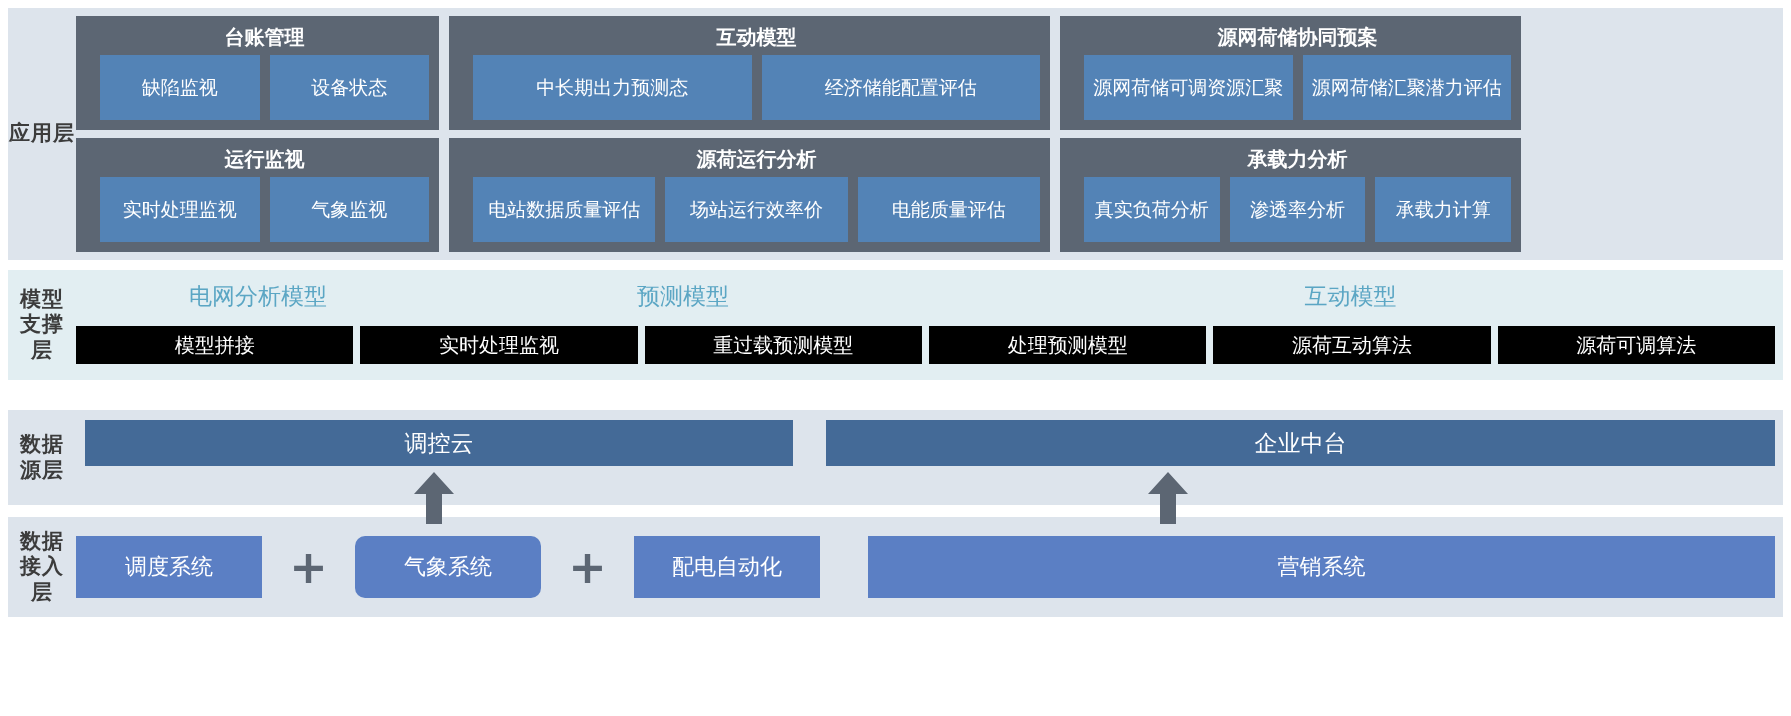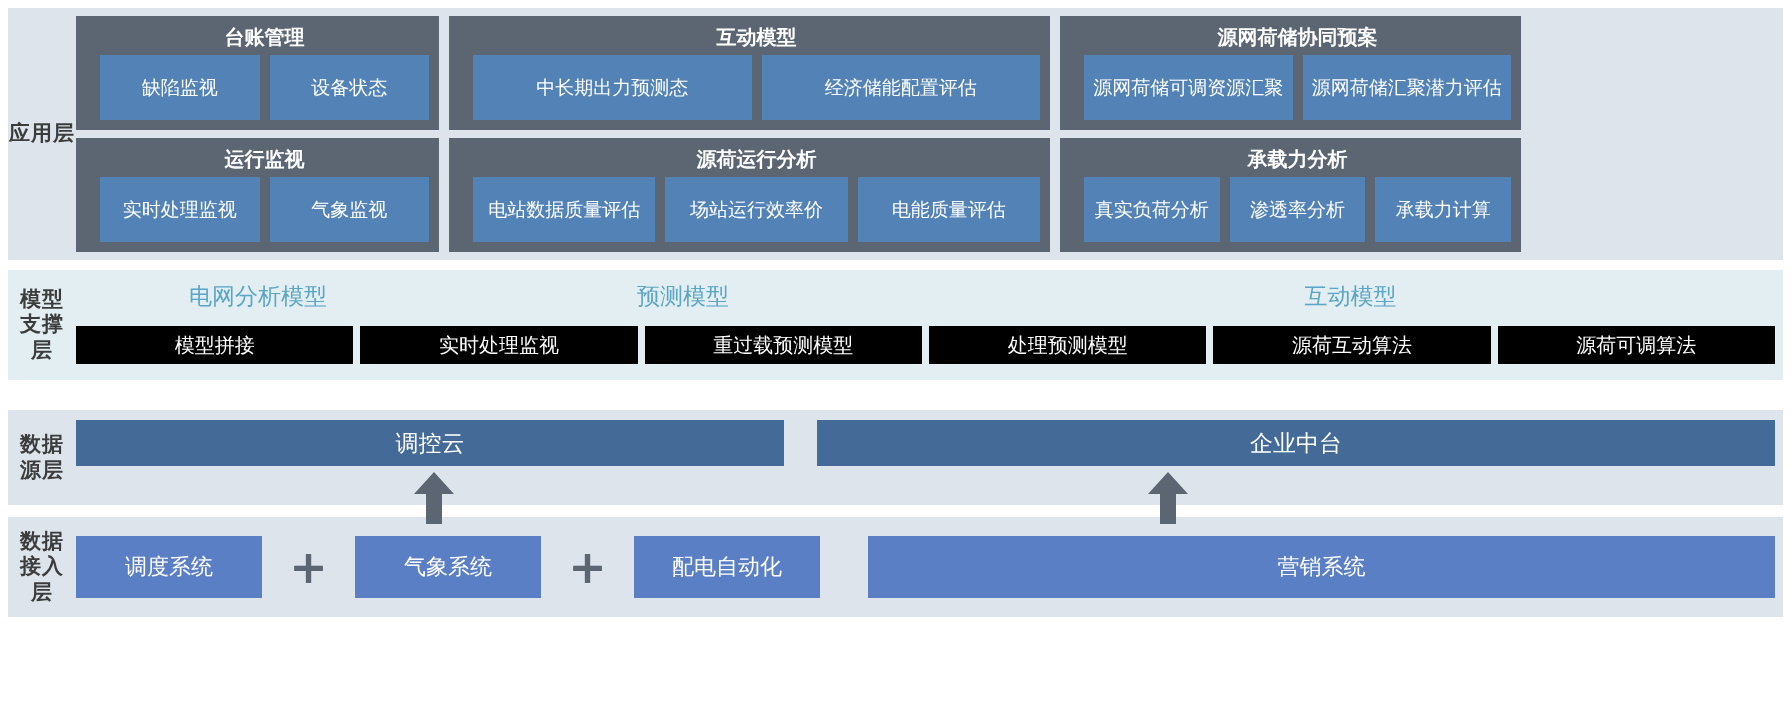--- a/index.html
+++ b/index.html
@@ -160,21 +160,21 @@
   .source-box {
     background: #446a97;
     color: #ffffff;
     font-size: 23px;
     height: 46px;
     display: flex;
     align-items: center;
     justify-content: center;
     text-align: center;
   }
-  .src-w1 { flex: 0 0 708px; }
+  .src-w1 { flex: 0 0 708px; margin-left: 9px; }
   .src-w2 { flex: 1 1 auto; }
 
   
   #access-layer {
     top: 517px;
     height: 100px;
     background: #dde4ec;
     padding: 0 8px 0 0;
   }
   #access-layer .layer-body {
@@ -186,21 +186,21 @@
     color: #ffffff;
     font-size: 22px;
     height: 62px;
     display: flex;
     align-items: center;
     justify-content: center;
     text-align: center;
     box-sizing: border-box;
   }
   .acc-w1 { flex: 0 0 186px; }
-  .acc-w2 { flex: 0 0 186px; }
+  .acc-w2 { flex: 0 0 186px; border-radius: 10px; }
   .acc-w3 { flex: 0 0 186px; }
   .acc-w4 { flex: 1 1 auto; margin-left: 36px; }
   .plus {
     flex: 0 0 69px;
     display: flex;
     align-items: center;
     justify-content: center;
     color: #5c6673;
     font-size: 46px;
     font-weight: bold;

